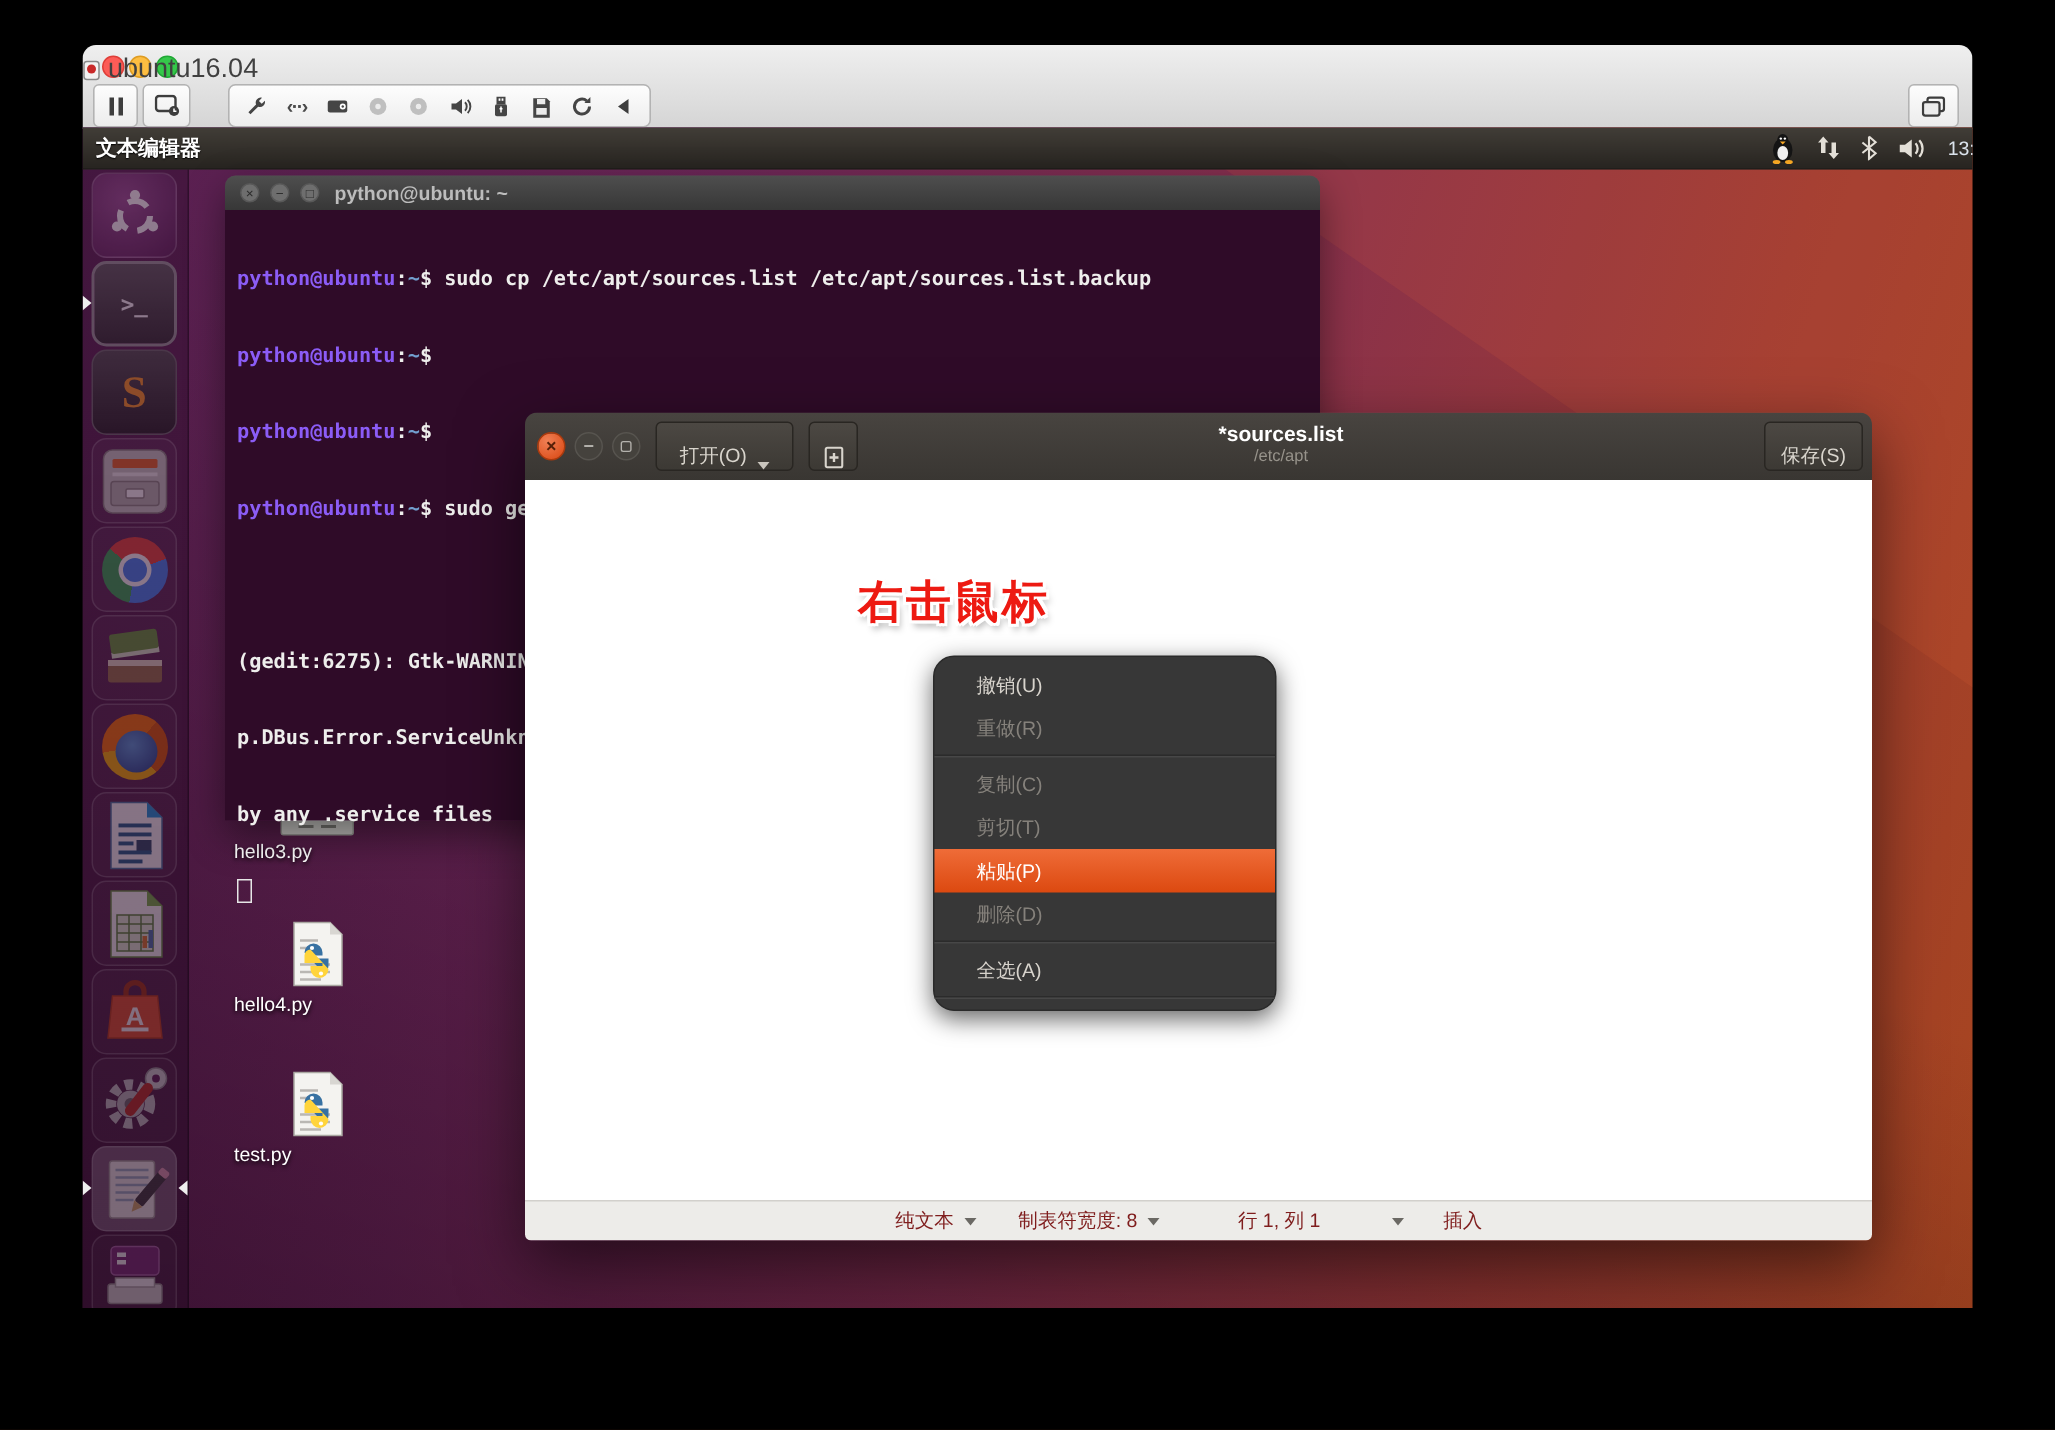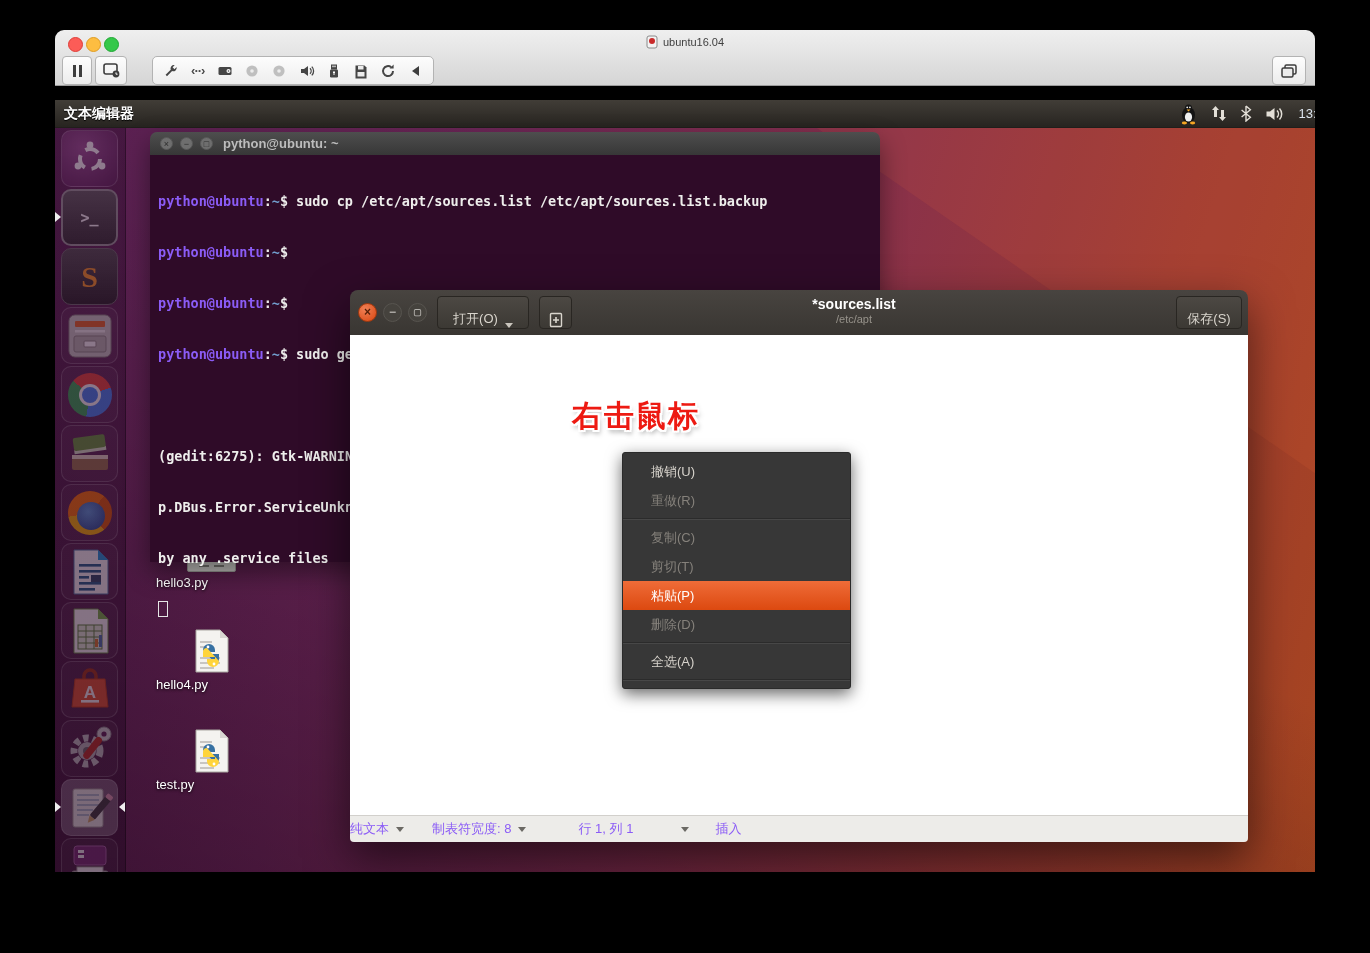--- a/index.html
+++ b/index.html
@@ -9,37 +9,37 @@
 
   
   .macwin{position:absolute;left:55px;top:30px;width:1260px;height:842px;
           border-radius:9px 9px 0 0;overflow:hidden;box-shadow:0 22px 60px rgba(0,0,0,.65)}
   .chrome{position:absolute;top:0;left:0;right:0;height:55px;
           background:linear-gradient(#efefef,#d5d5d5);border-bottom:1px solid #9c9c9c}
   .tl{position:absolute;top:7px;width:13px;height:13px;border-radius:50%}
   .tl.r{left:13px;background:#fc5c57;border:1px solid #df3e38}
   .tl.y{left:31px;background:#fdbd41;border:1px solid #de9c22}
   .tl.g{left:49px;background:#35c84a;border:1px solid #20a835}
-  .mactitle{position:absolute;top:5px;left:0;right:0;text-align:center;font-size:11px;color:#404040}
+  .mactitle{position:absolute;top:5px;left:0;right:0;text-align:left;font-size:18px;color:#404040}
   .mactitle .ticon{display:inline-block;vertical-align:-3px;margin-right:5px}
   .mbtn{position:absolute;top:26px;height:27px;border:1px solid #b3b3b3;border-radius:4px;
         background:linear-gradient(#fdfdfd,#ececec);display:flex;align-items:center;justify-content:center}
   .mbtn.b1{left:7px;width:28px}
   .mbtn.b2{left:40px;width:30px}
   .mbtn.b3{right:9px;width:32px}
   .mtools{position:absolute;left:97px;top:26px;width:272px;height:27px;border:1px solid #b3b3b3;
           border-radius:5px;background:linear-gradient(#fdfdfd,#ededed);
           display:flex;align-items:center;justify-content:space-around;padding:0 4px}
   .micon{width:17px;height:17px;display:flex;align-items:center;justify-content:center}
   .pausebar{display:flex;gap:3px}.pausebar i{width:3px;height:12px;background:#3d3d3d}
   .netglyph{font-size:13px;color:#4a4a4a;font-weight:bold;letter-spacing:-1px}
   .coll{width:0;height:0;border-top:5px solid transparent;border-bottom:5px solid transparent;border-right:7px solid #3d3d3d}
 
   
-  .vmscreen{position:absolute;top:70px;left:0;width:1312px;height:787px;overflow:hidden;
+  .vmscreen{position:absolute;top:55px;left:0;width:1312px;height:787px;overflow:hidden;
             background:linear-gradient(107deg,#571f50 0%,#6d2758 28%,#87304e 52%,#9c3a33 75%,#aa481c 100%)}
   .facet1{position:absolute;inset:0;background:rgba(255,120,60,.10);
           clip-path:polygon(55% 0,100% 0,100% 52%)}
   .facet2{position:absolute;inset:0;background:linear-gradient(205deg,rgba(0,0,0,0) 45%,rgba(18,0,18,.5) 100%)}
 
   
   .upanel{position:absolute;top:0;left:0;right:0;height:27px;z-index:6;
           background:linear-gradient(#413d37,#272420);border-bottom:1px solid rgba(0,0,0,.5);
           display:flex;align-items:center}
   .ptitle{margin-left:9px;font-weight:bold;font-size:14px;color:#fff;text-shadow:0 1px 1px #000}
@@ -108,27 +108,27 @@
         display:flex;align-items:flex-end;justify-content:center;gap:7px}
   .gopen{left:87px;width:92px}
   .gnew{left:189px;width:33px}
   .gsave{right:6px;width:66px}
   .caret{width:0;height:0;border-left:4px solid transparent;border-right:4px solid transparent;border-top:5px solid #c9c5bd}
   .gtitlewrap{position:absolute;left:230px;right:120px;top:6px;text-align:center}
   .gtitle{color:#fff;font-weight:bold;font-size:14px}
   .gpath{color:#97938b;font-size:11px;margin-top:1px}
   .gcontent{position:absolute;top:45px;left:0;right:0;bottom:26px;background:#fff}
   .gstatus{position:absolute;left:0;right:0;bottom:0;height:26px;background:#edece9;border-top:1px solid #d2d0cc;
-           display:flex;align-items:center;justify-content:flex-start;color:#8b5cf6;font-size:13px}
+           display:flex;align-items:center;justify-content:center;color:#7f1d1d;font-size:13px}
   .gstatus .grp{display:flex;align-items:center;gap:7px}
   .gstatus .caret{border-top-color:#6b6964}
 
   
   .cmenu{position:absolute;left:567px;top:352px;width:229px;z-index:30;background:#373737;
-         border:1px solid #2a2a2a;border-radius:3px;box-shadow:0 5px 16px rgba(0,0,0,.6);
+         border:1px solid #2a2a2a;border-radius:14px;box-shadow:0 5px 16px rgba(0,0,0,.6);
          padding:4px 0;box-sizing:border-box}
   .mi{height:29px;line-height:29px;padding-left:28px;font-size:13px;color:#d7d3cc;position:relative}
   .mi.dis{color:#85817b}
   .mi.hl{background:linear-gradient(#ef6c38,#dc4910);color:#fff}
   .msep{height:0;border-top:1px solid #2b2b2b;border-bottom:1px solid #474747;margin:3px 0}
   .subarrow{position:absolute;right:12px;top:0;color:#b3afa8;font-size:17px}
 
   
   .anno{position:absolute;left:517px;top:296px;z-index:25;font-size:30px;font-weight:bold;
         letter-spacing:2px;color:#ed1a12;

